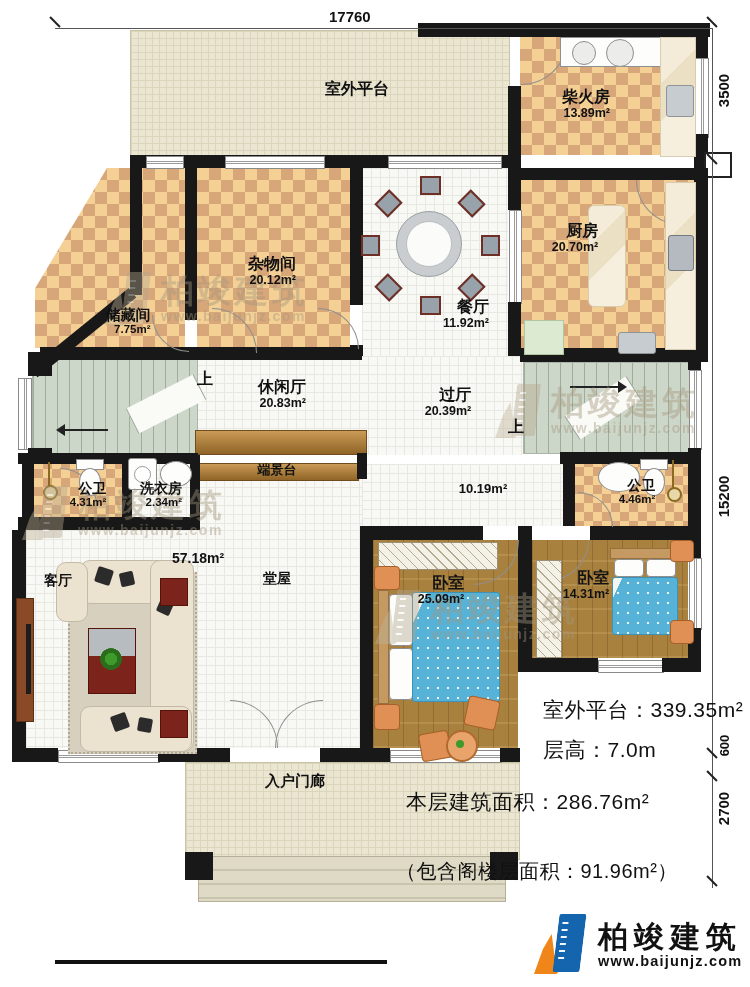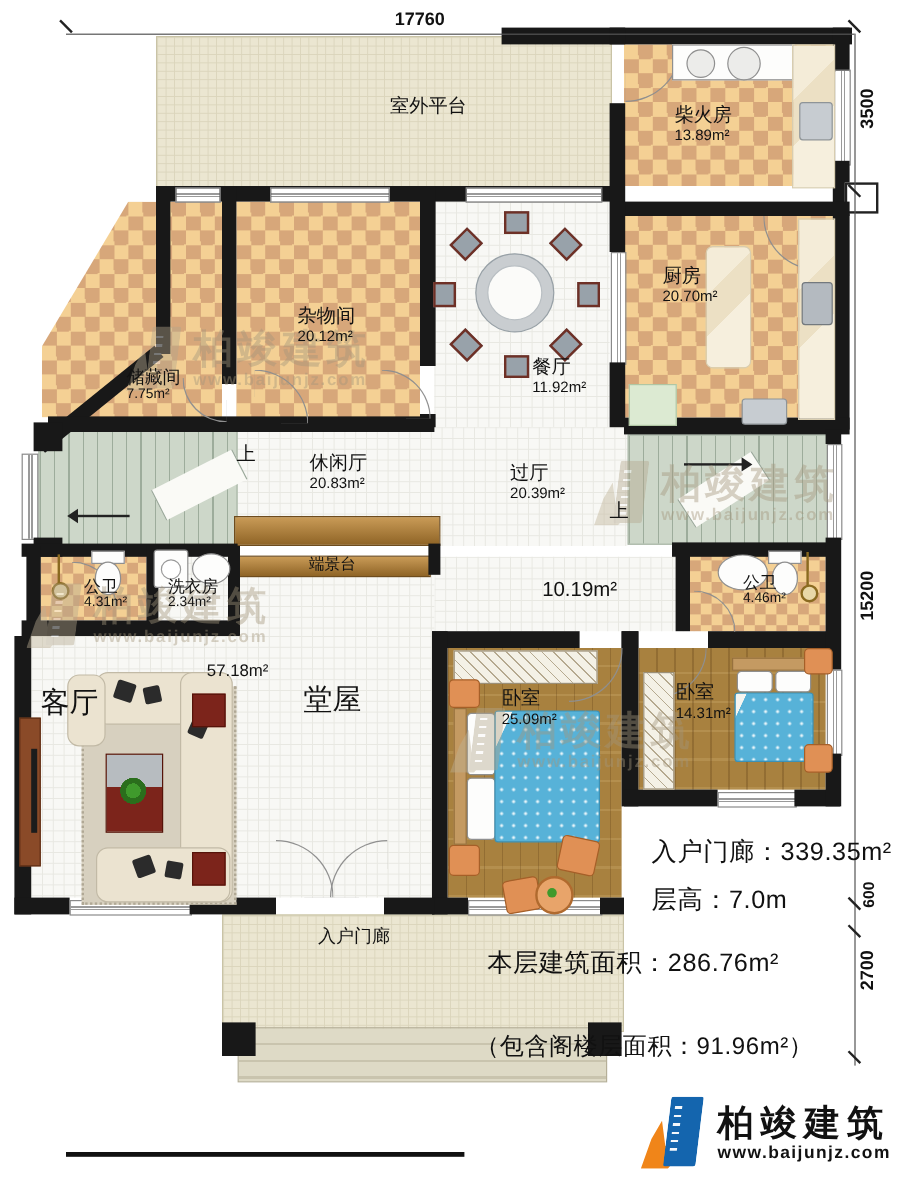--- a/index.html
+++ b/index.html
@@ -25,22 +25,22 @@
   
   .win{position:absolute;background:linear-gradient(#fff 38%,#9a9a9a 38% 48%,#fff 48% 58%,#9a9a9a 58% 68%,#fff 68%);border:1px solid #8a8a8a}
   .winv{position:absolute;background:linear-gradient(90deg,#fff 38%,#9a9a9a 38% 48%,#fff 48% 58%,#9a9a9a 58% 68%,#fff 68%);border:1px solid #8a8a8a}
   
   .arc{position:absolute;border:0 solid #8f8f8f;background:transparent}
   .arc-tl{border-radius:100% 0 0 0;border-top-width:1.5px;border-left-width:1.5px}
   .arc-tr{border-radius:0 100% 0 0;border-top-width:1.5px;border-right-width:1.5px}
   .arc-bl{border-radius:0 0 0 100%;border-bottom-width:1.5px;border-left-width:1.5px}
   .arc-br{border-radius:0 0 100% 0;border-bottom-width:1.5px;border-right-width:1.5px}
   
-  .label{position:absolute;transform:translateX(-50%);text-align:left;font-weight:normal;white-space:nowrap;line-height:1.15}
-  .rn{font-size:16px}.rn-lg{font-size:24px}.rn-sm{font-size:14px}
+  .label{position:absolute;transform:translateX(-50%);text-align:right;font-weight:bold;white-space:nowrap;line-height:1.15}
+  .rn{font-size:16px}.rn-lg{font-size:14px}.rn-sm{font-size:14px}
   .ra{font-size:12.5px}.ra-sm{font-size:11.5px}.ra-lg{font-size:14px}
   .dim{position:absolute;font-weight:bold;font-size:15px;background:#fff;padding:0 3px;white-space:nowrap}
   .vdim{transform:rotate(-90deg);transform-origin:center;text-align:center;background:transparent}
   .tick{position:absolute;width:14px;height:2px;background:#222;transform:rotate(45deg)}
   
   .tan{position:absolute;background:linear-gradient(#c99b57,#8f6426);border:1px solid #6e4c1d}
   .sofa{position:absolute;background:#ebe3d0;border:1px solid #c2baa6;border-radius:10px}
   .pillow{position:absolute;background:#2b2b2b;border-radius:2px}
   .orangebox{position:absolute;background:#e09055;border:1px solid #a55f28;border-radius:4px}
   .blue-bed{position:absolute;background-color:#57b2d8;border:1px solid #3c91b5;border-radius:3px;
@@ -312,21 +312,21 @@
     </div>
   <div class="label" style="left:282px;top:378px">
       <div class="rn">休闲厅</div>
       <div class="ra">20.83m²</div>
     </div>
   <div class="label" style="left:448px;top:386px">
       <div class="rn">过厅</div>
       <div class="ra">20.39m²</div>
     </div>
   <div class="label" style="left:483px;top:482px">
-      <div class="ra" style="font-size:17px">10.19m²</div>
+      <div class="ra" style="font-size:13px">10.19m²</div>
     </div>
   <div class="label" style="left:88px;top:480px">
       <div class="rn-sm">公卫</div>
       <div class="ra-sm">4.31m²</div>
     </div>
   <div class="label" style="left:161px;top:480px">
       <div class="rn-sm">洗衣房</div>
       <div class="ra-sm">2.34m²</div>
     </div>
   <div class="label" style="left:277px;top:463px">
@@ -370,21 +370,21 @@
   <div class="tick" style="left:705px;top:158px"></div>
   <div class="tick" style="left:705px;top:752px"></div>
   <div class="tick" style="left:705px;top:775px"></div>
   <div class="tick" style="left:705px;top:880px"></div>
   <div class="dim" style="left:326px;top:8px">17760</div>
   <div class="dim vdim" style="left:700px;top:82px;width:40px">3500</div>
   <div class="dim vdim" style="left:696px;top:488px;width:48px">15200</div>
   <div class="dim vdim" style="left:706px;top:738px;width:30px;font-size:13px">600</div>
   <div class="dim vdim" style="left:700px;top:800px;width:40px">2700</div>
 
-  <div class="stat" style="left:543px;top:696px">入户门廊：339.35m²</div>
+  <div class="stat" style="left:543px;top:696px">室外平台：339.35m²</div>
   <div class="stat" style="left:543px;top:736px">层高：7.0m</div>
   <div class="stat" style="left:406px;top:788px">本层建筑面积：286.76m²</div>
   <div class="stat" style="left:396px;top:858px;font-size:20px">（包含阁楼层面积：91.96m²）</div>
 
   <div class="abs" style="left:55px;top:896px;display:flex;align-items:baseline">
   </div>
   <div class="abs" style="left:55px;top:960px;width:332px;height:4px;background:#111"></div>
 
   <div class="abs" style="left:534px;top:914px;display:flex;align-items:center;gap:12px;--c:#1465ae;--o:#f08519">
     <span class="glyph" style="width:52px;height:60px">

